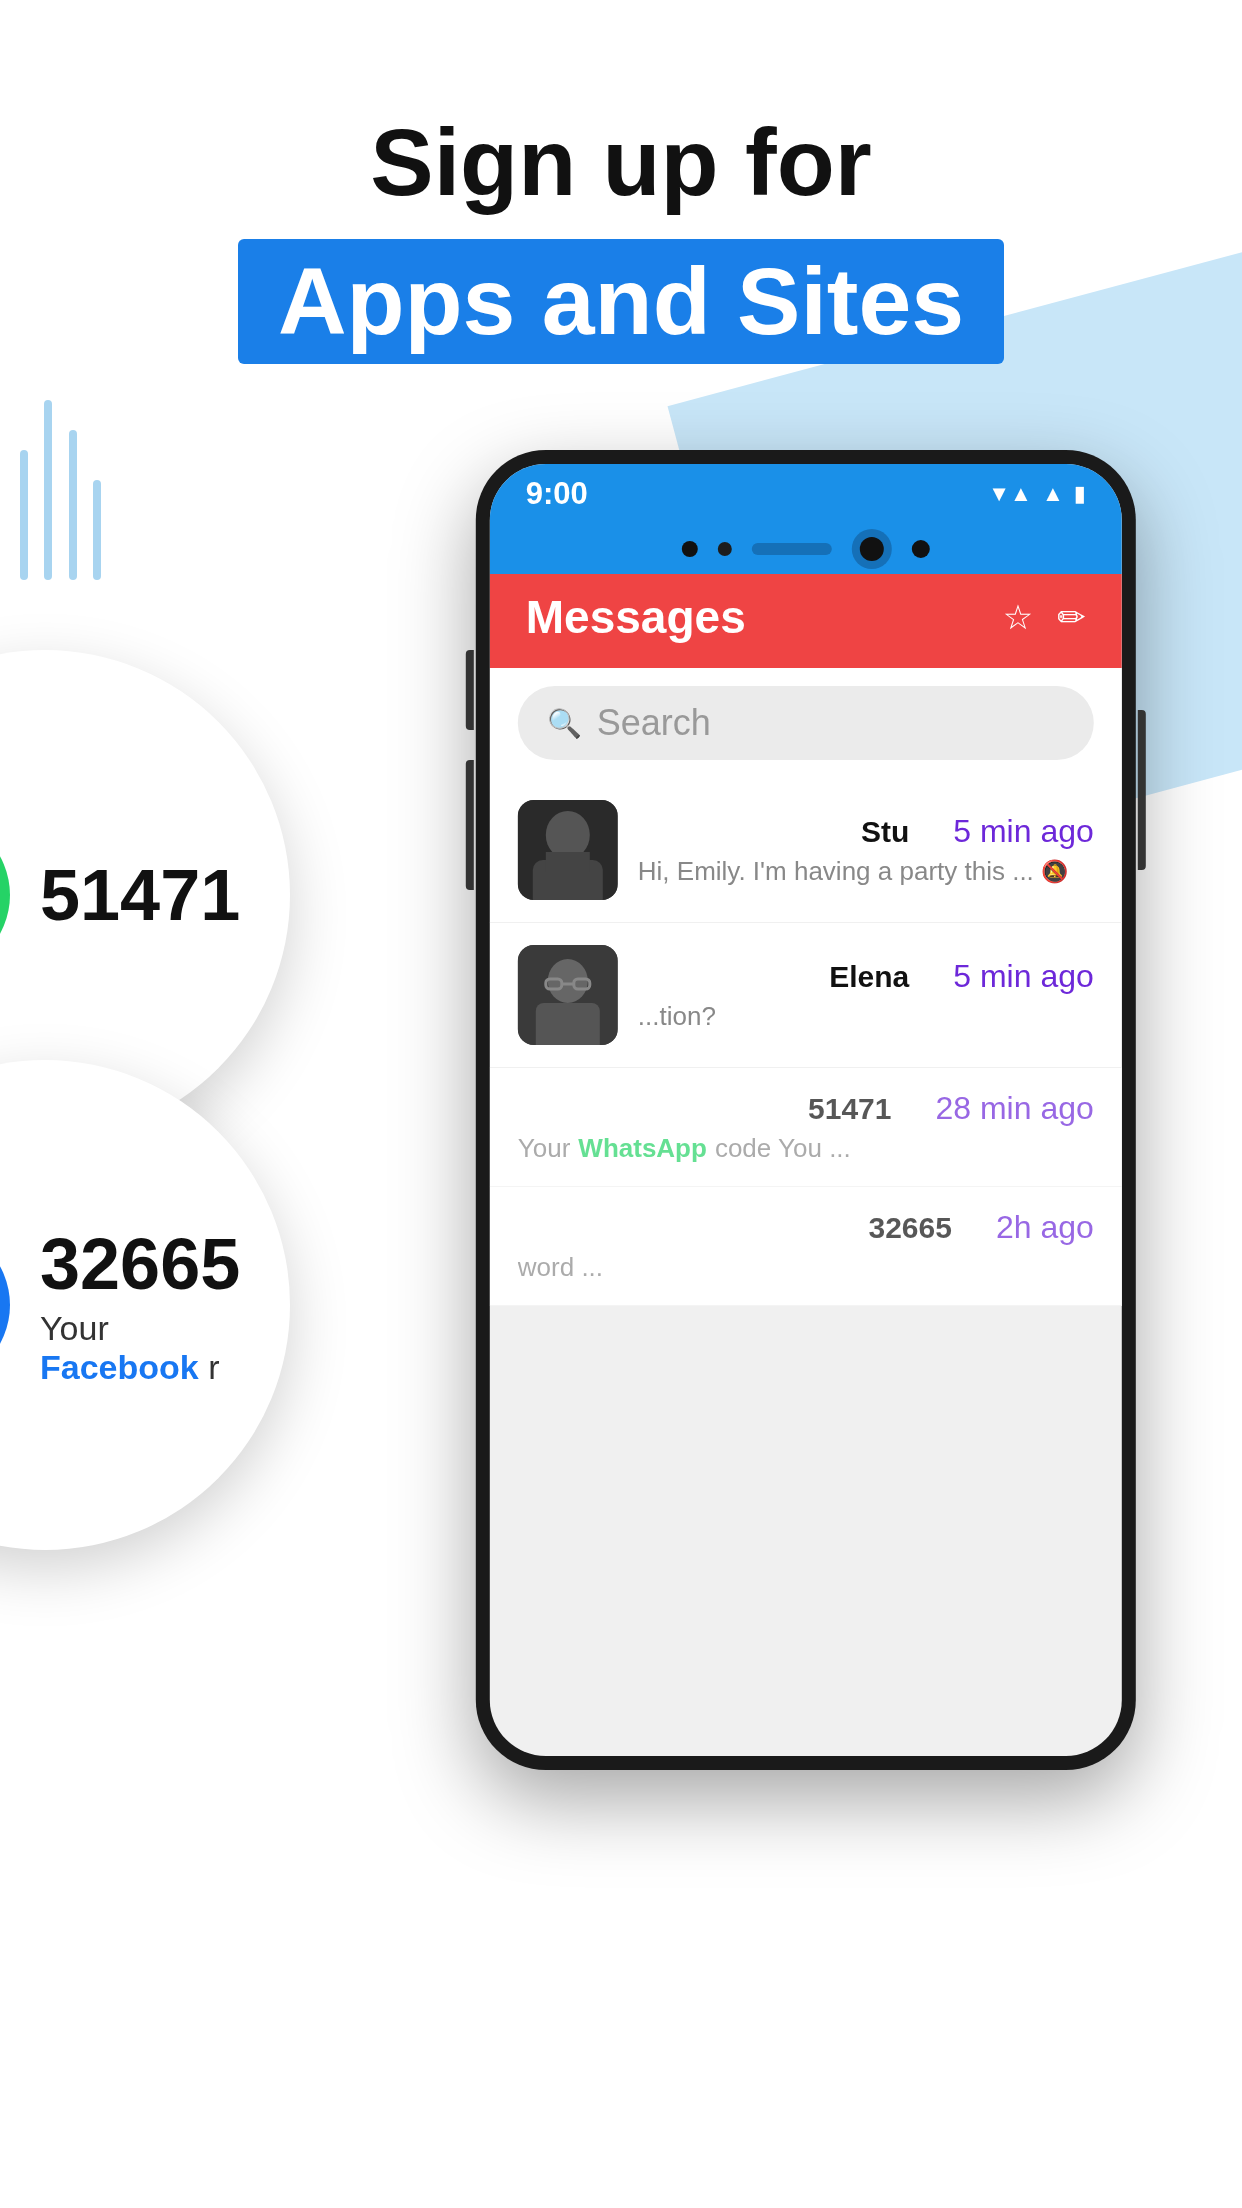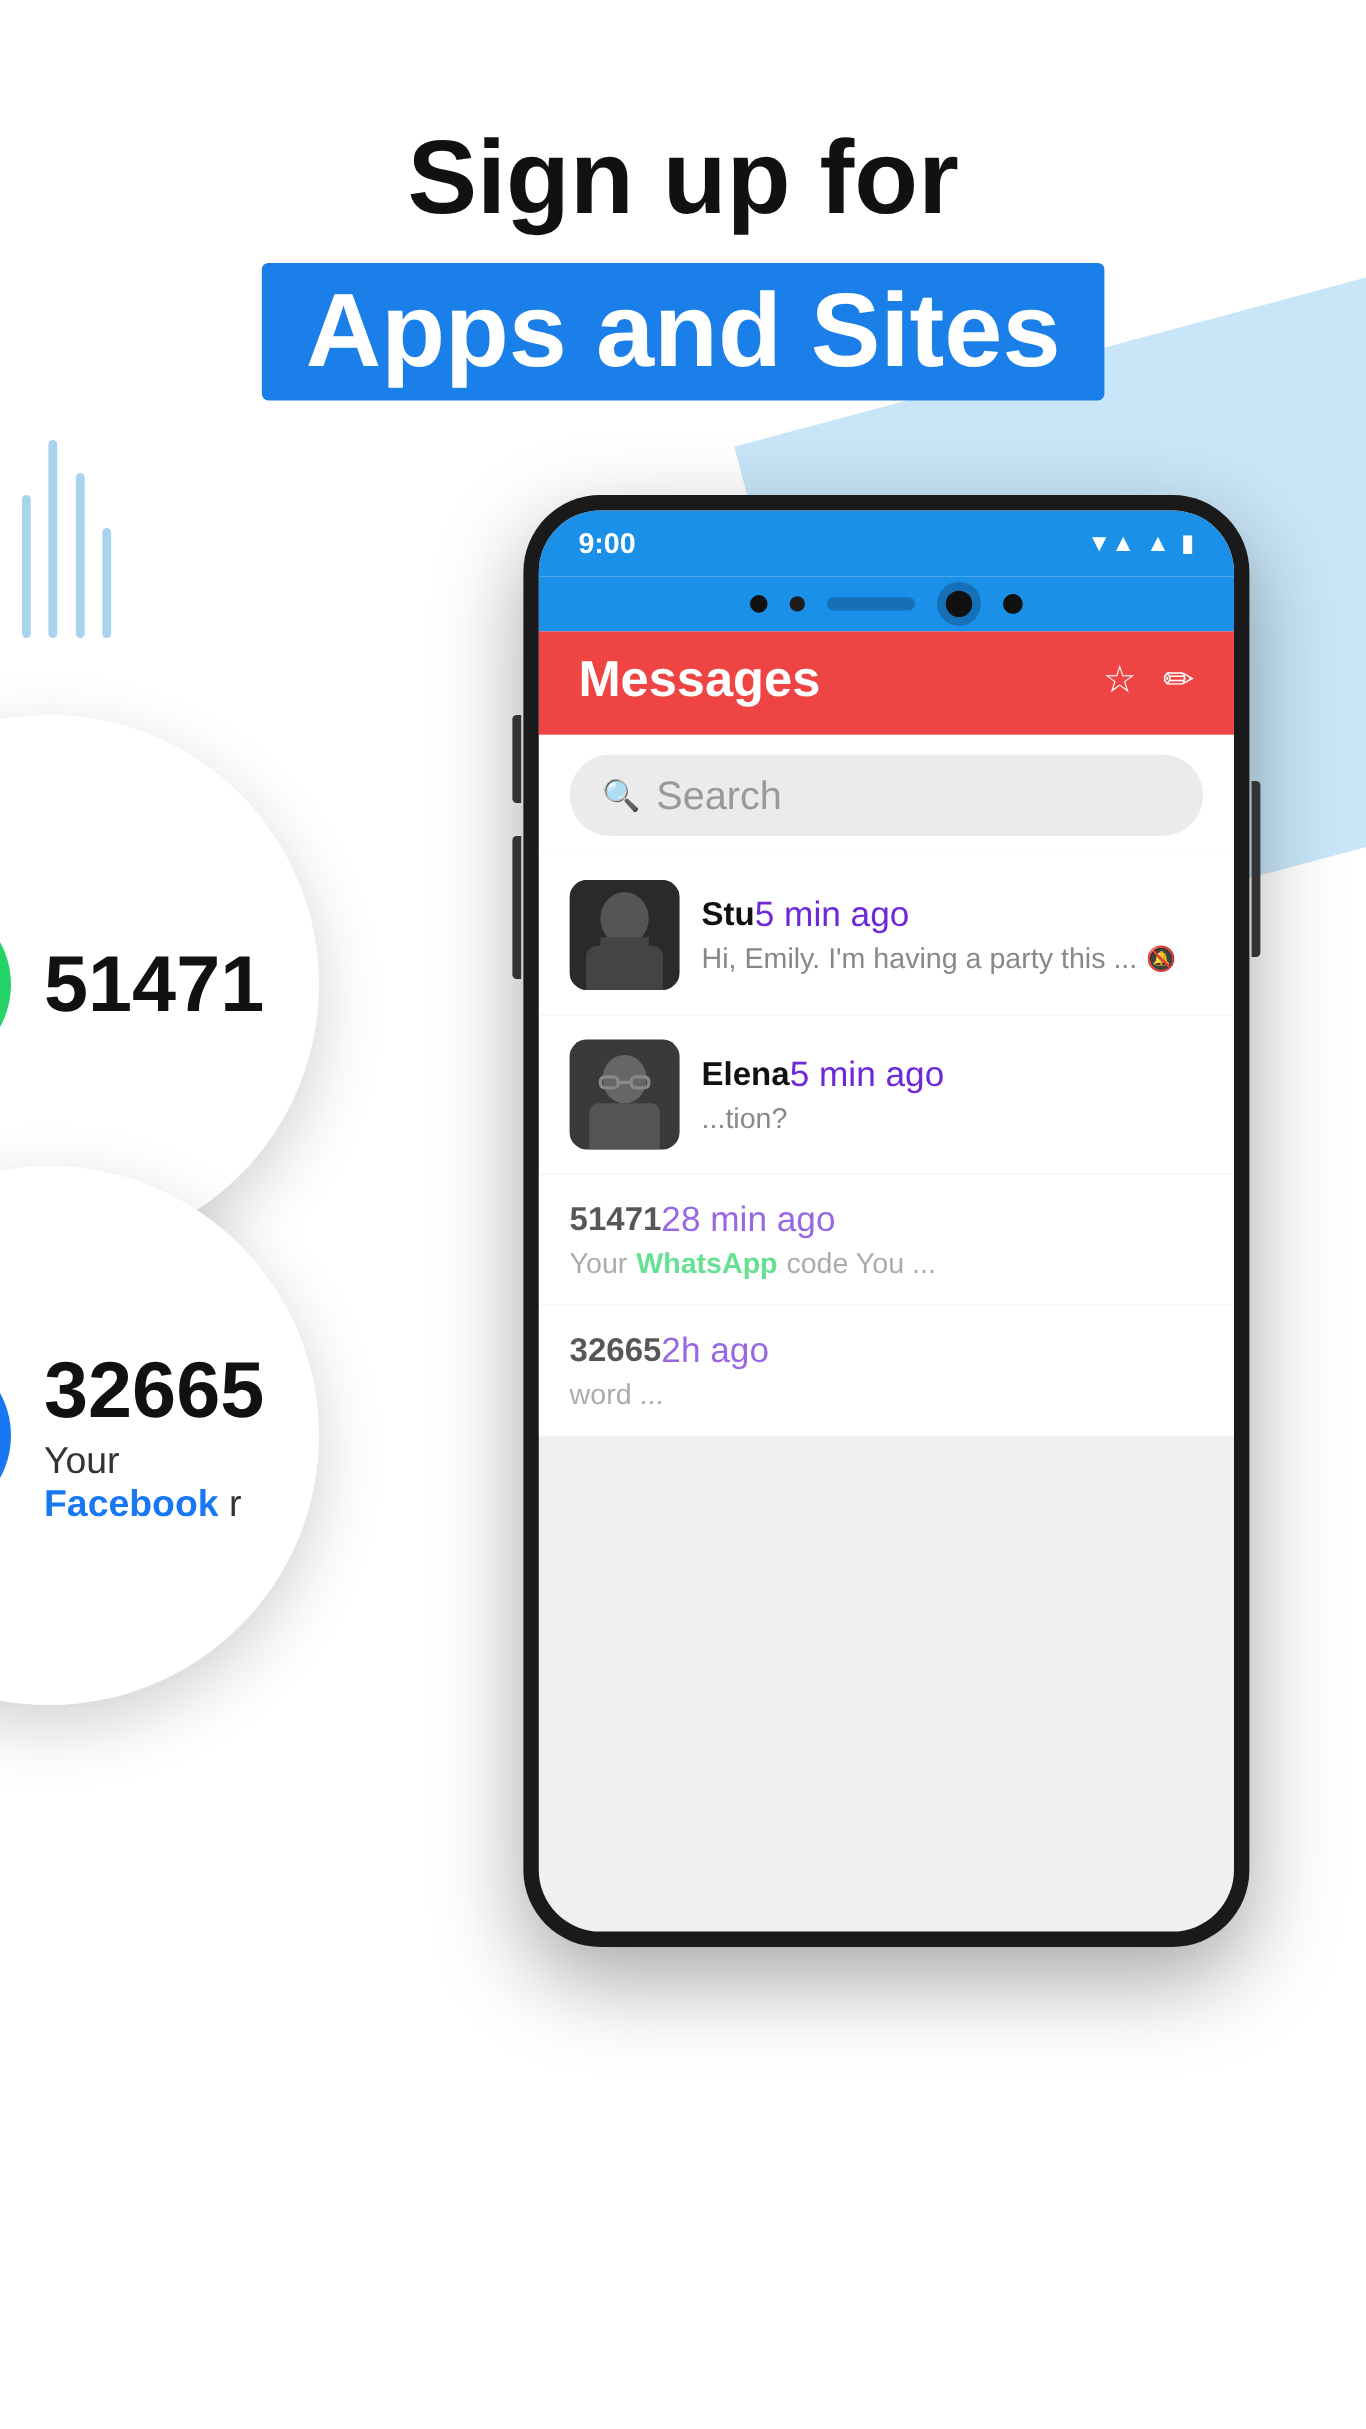--- a/index.html
+++ b/index.html
@@ -103,21 +103,21 @@
       background: #1a90e8;
       height: 60px;
       display: flex;
       align-items: center;
       justify-content: space-between;
       padding: 0 36px;
     }
 
     .status-time {
       color: #fff;
-      font-size: 26px;
+      font-size: 31px;
       font-weight: 600;
     }
 
     .status-icons {
       display: flex;
       align-items: center;
       gap: 10px;
     }
 
     .status-icon {
@@ -203,23 +203,24 @@
       color: #fff;
     }
 
     .msg-content {
       flex: 1;
       min-width: 0;
     }
 
     .msg-header {
       display: flex;
-      justify-content: flex-start;
+      justify-content: flex-end;
       align-items: center;
       margin-bottom: 6px;
+      gap: 44px;
     }
 
     .msg-name {
       font-size: 30px;
       font-weight: 700;
       color: #111;
     }
 
     .msg-time {
       font-size: 32px;

